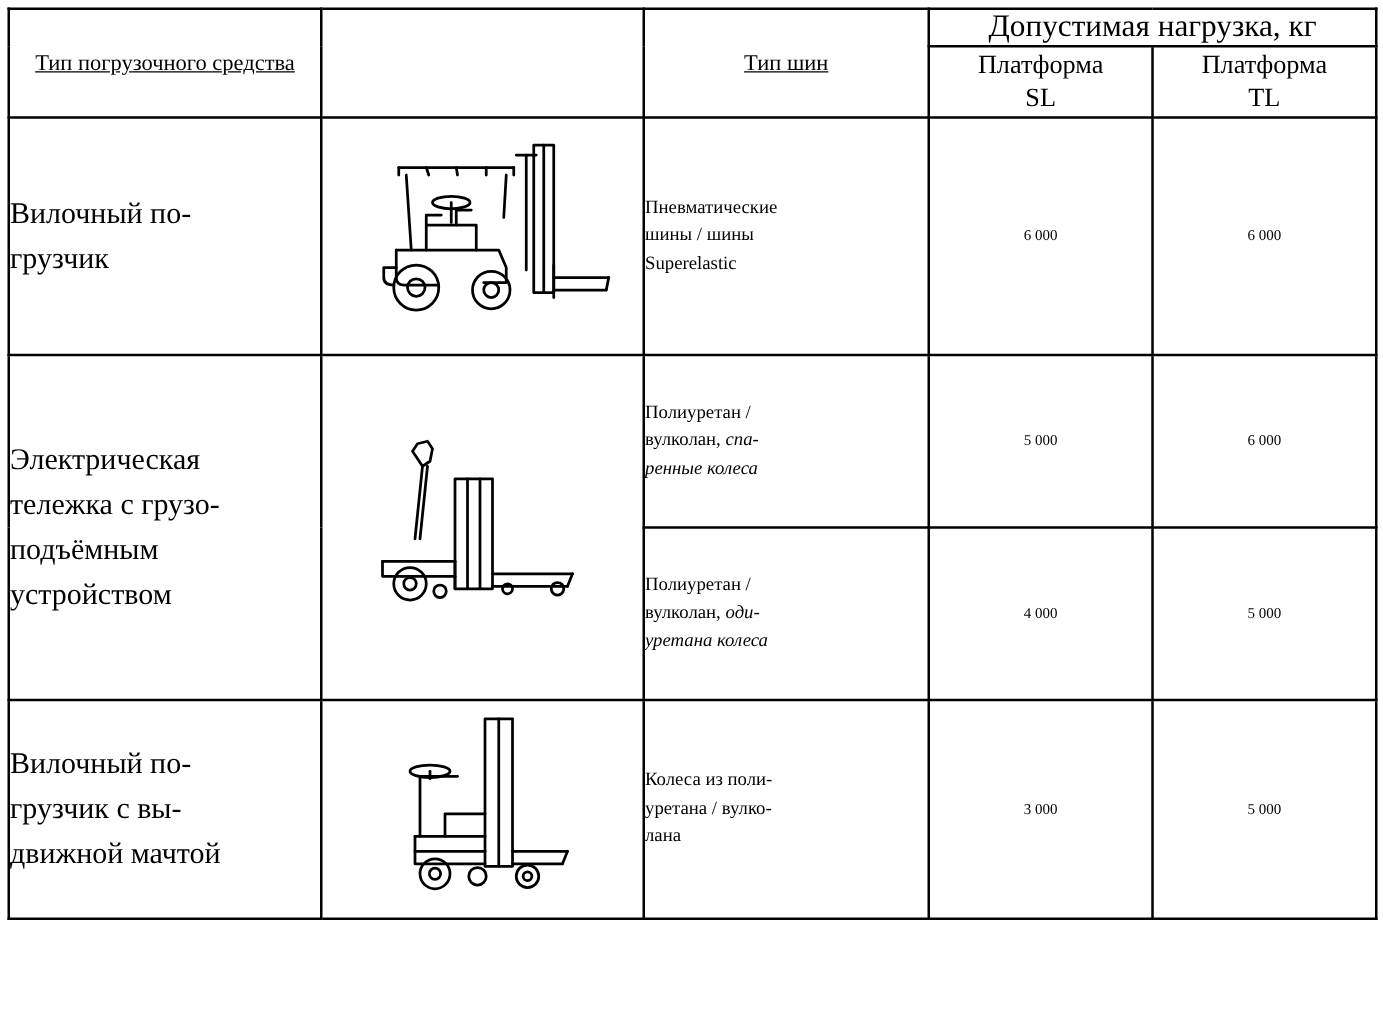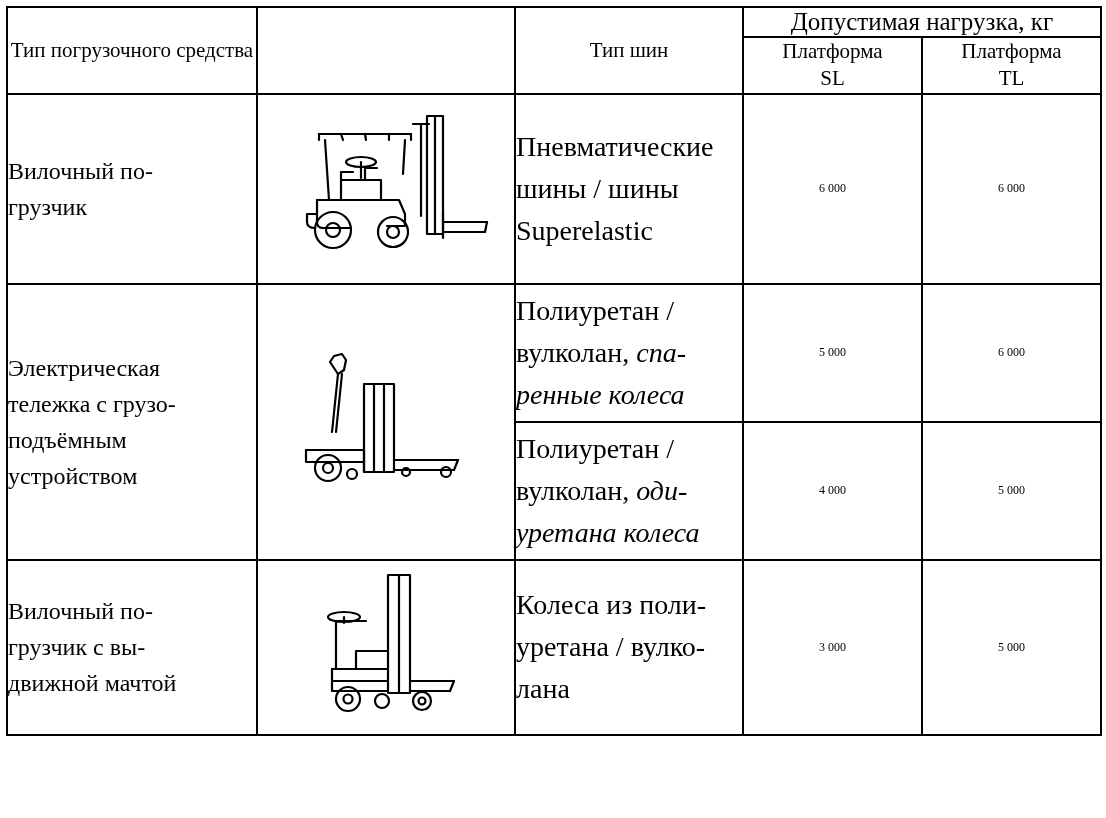--- a/index.html
+++ b/index.html
@@ -29,23 +29,24 @@
   }
   table.spec td, table.spec th {
     border: 2px solid #000;
     padding: 0;
     vertical-align: middle;
     font-weight: normal;
   }
   .hdr-main {
     text-align: center;
     font-weight: bold;
-    font-size: 21px;
+    font-size: 18px;
     line-height: 1.35;
     padding: 6px 10px;
+    text-decoration: underline;
   }
   .hdr-load {
     text-align: center;
     font-weight: bold;
     font-size: 25px;
     padding: 10px 6px 10px 6px;
   }
   .hdr-plat {
     text-align: center;
     font-weight: bold;
@@ -53,21 +54,21 @@
     line-height: 1.3;
     padding: 8px 4px 14px 4px;
   }
   .cell-type {
     font-size: 24px;
     line-height: 1.5;
     padding: 10px 14px;
     vertical-align: middle;
   }
   .cell-tyre {
-    font-size: 28px;
+    font-size: 15px;
     line-height: 1.5;
     padding: 10px 14px;
     vertical-align: middle;
   }
   .cell-tyre i {
   }
   .cell-num {
     text-align: center;
     font-size: 12px;
     vertical-align: middle;

